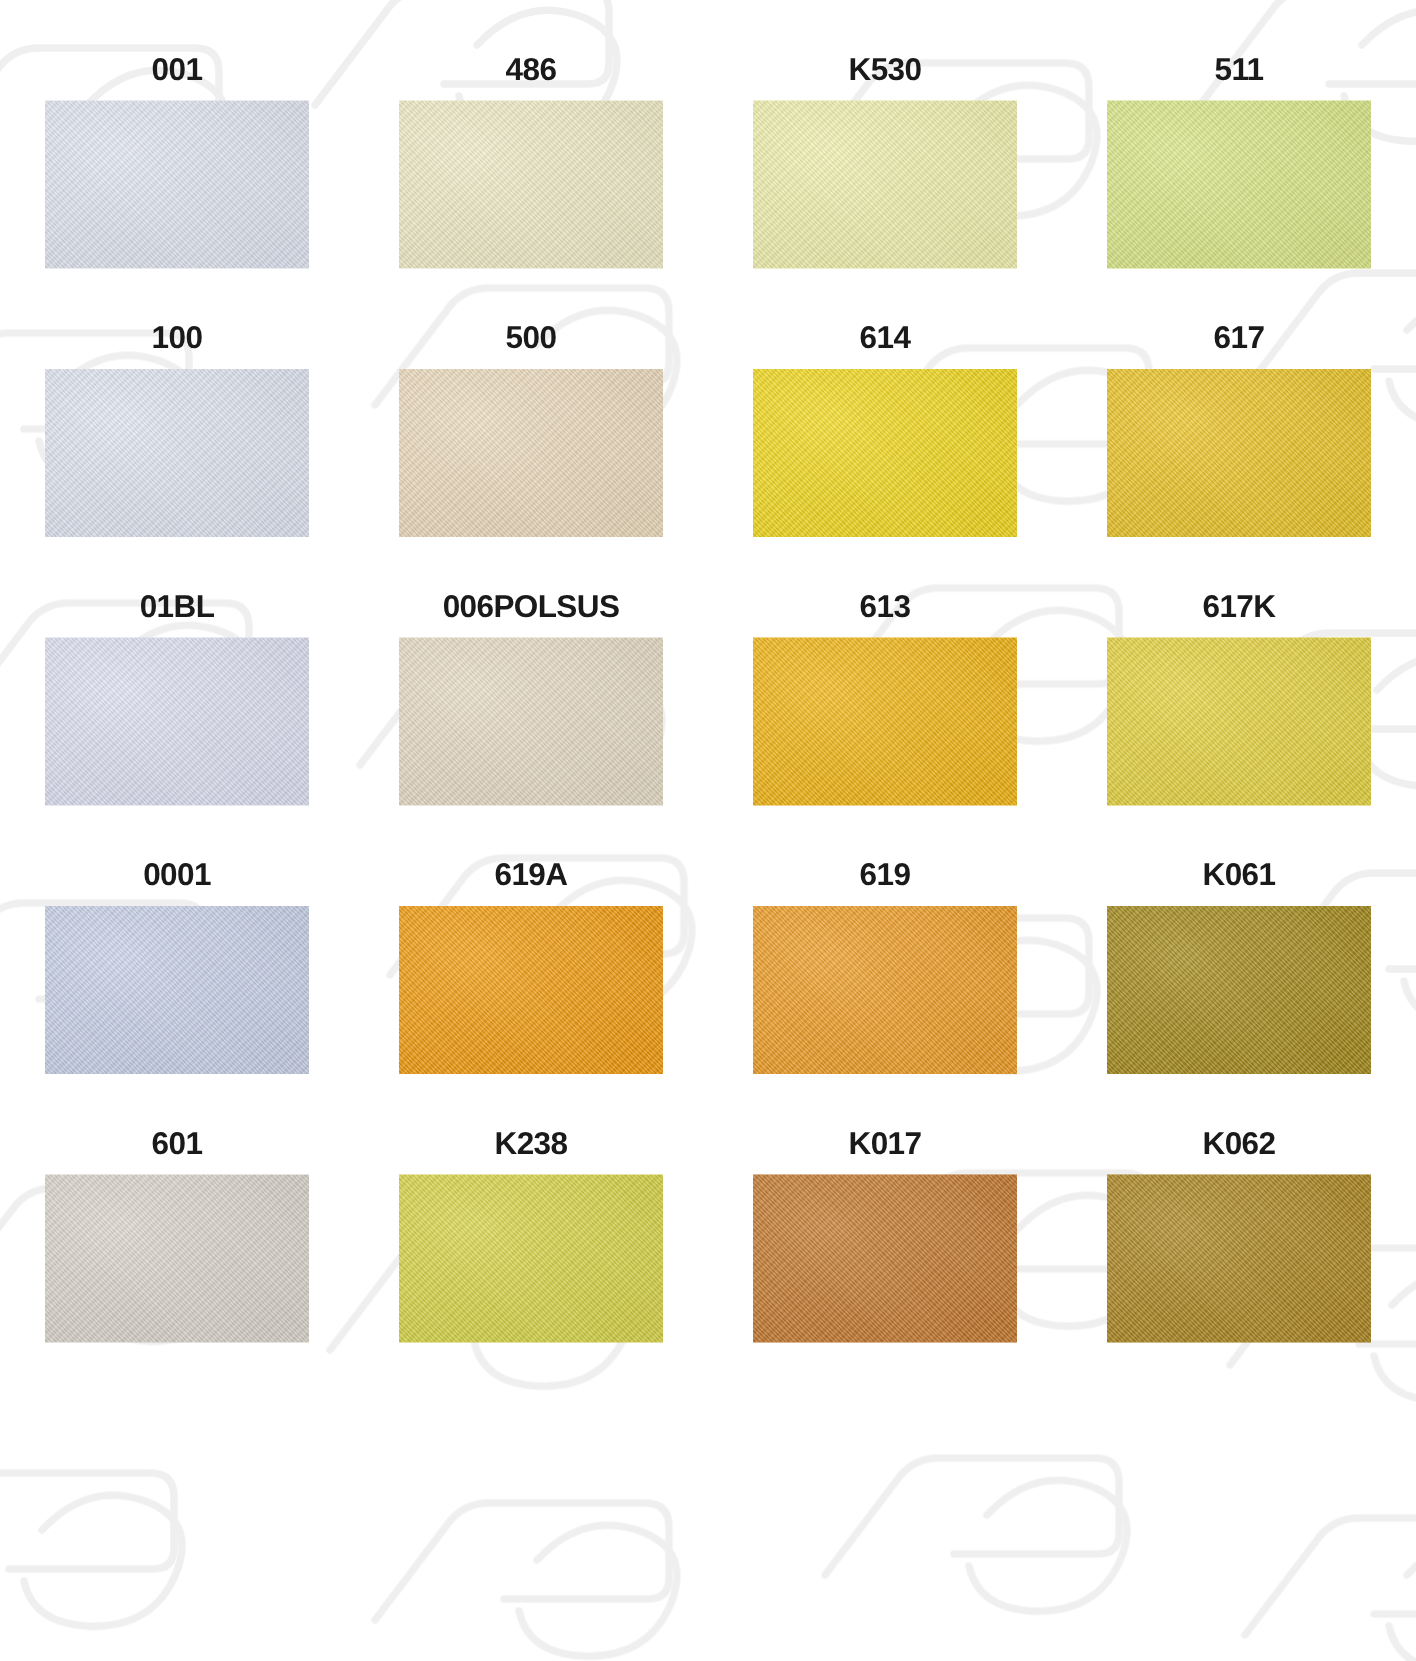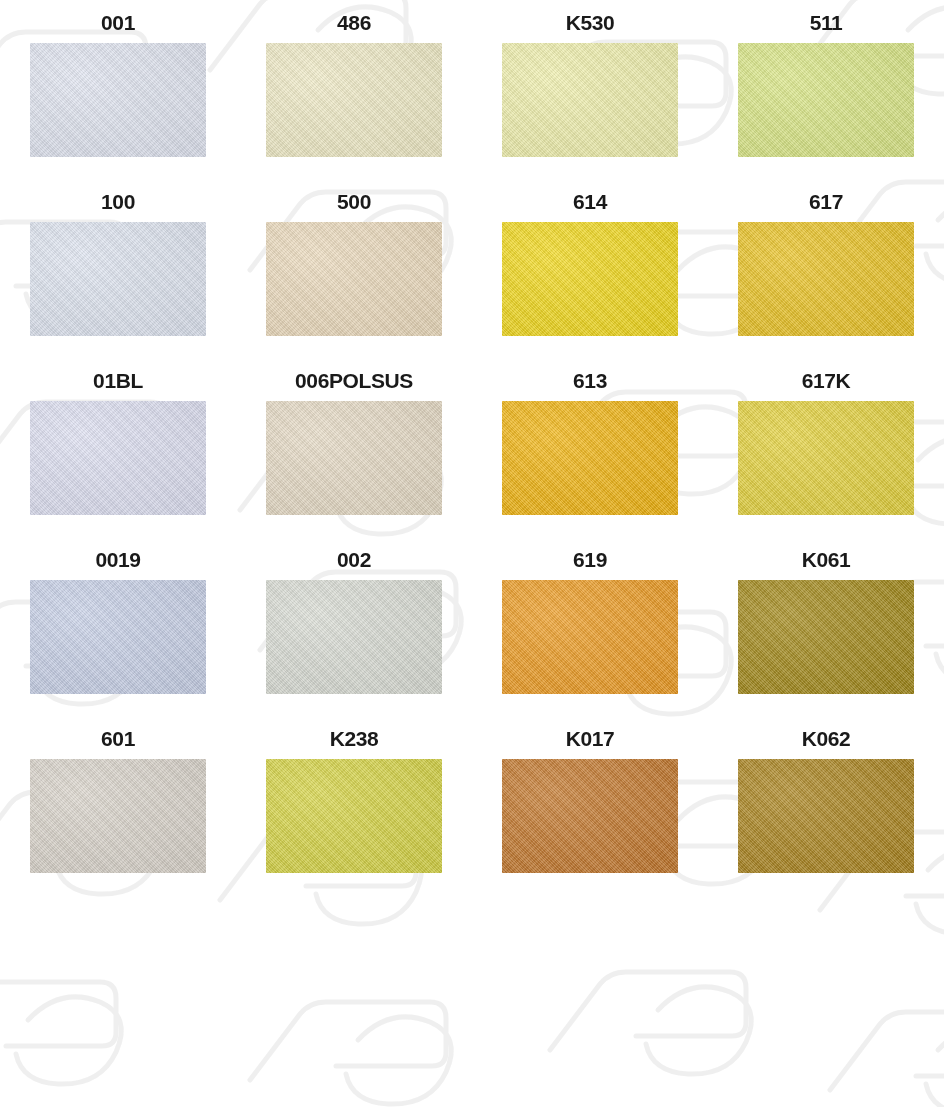--- a/index.html
+++ b/index.html
@@ -49,20 +49,21 @@
   .swatch-label {
     font-family: "Liberation Sans", "DejaVu Sans", sans-serif;
     font-size: 21px;
     font-weight: bold;
     letter-spacing: -0.4px;
     color: #1a1a1a;
     line-height: 1;
     height: 22px;
     white-space: nowrap;
     text-align: center;
+    margin-top: 24px;
   }
 
   .swatch-chip {
     position: relative;
     width: 176px;
     height: 114px;
     margin-top: 9px;
     overflow: hidden;
     background-repeat: repeat;
   }
@@ -186,26 +187,26 @@
     </div>
     <div class="swatch-cell">
       <div class="swatch-label">613</div>
       <div class="swatch-chip" style="background-color: rgb(239, 179, 16);"></div>
     </div>
     <div class="swatch-cell">
       <div class="swatch-label">617K</div>
       <div class="swatch-chip" style="background-color: rgb(226, 208, 60);"></div>
     </div>
     <div class="swatch-cell">
-      <div class="swatch-label">0019</div>
+      <div class="swatch-label">0001</div>
       <div class="swatch-chip" style="background-color: rgb(198, 207, 230);"></div>
     </div>
     <div class="swatch-cell">
-      <div class="swatch-label">002</div>
-      <div class="swatch-chip" style="background-color: rgb(216, 219, 211);"></div>
+      <div class="swatch-label">619A</div>
+      <div class="swatch-chip" style="background-color: rgb(239, 153, 11);"></div>
     </div>
     <div class="swatch-cell">
       <div class="swatch-label">619</div>
       <div class="swatch-chip" style="background-color: rgb(235, 154, 34);"></div>
     </div>
     <div class="swatch-cell">
       <div class="swatch-label">K061</div>
       <div class="swatch-chip" style="background-color: rgb(160, 135, 24);"></div>
     </div>
     <div class="swatch-cell">

